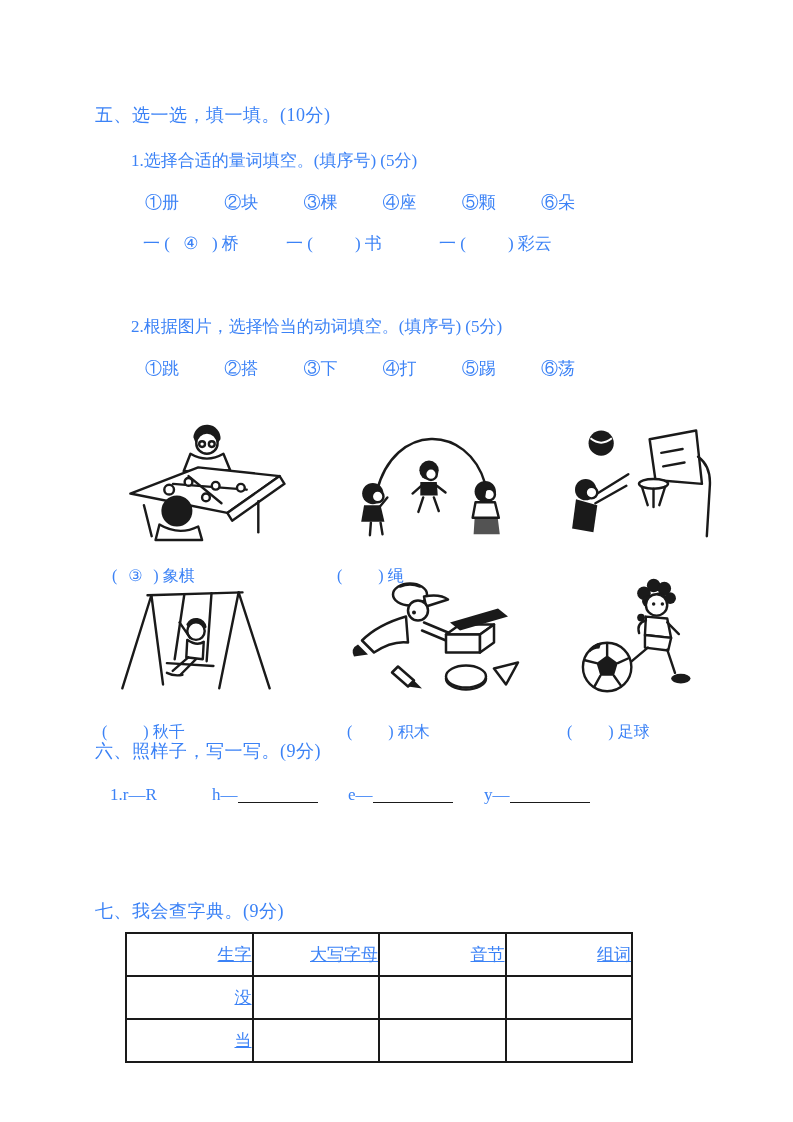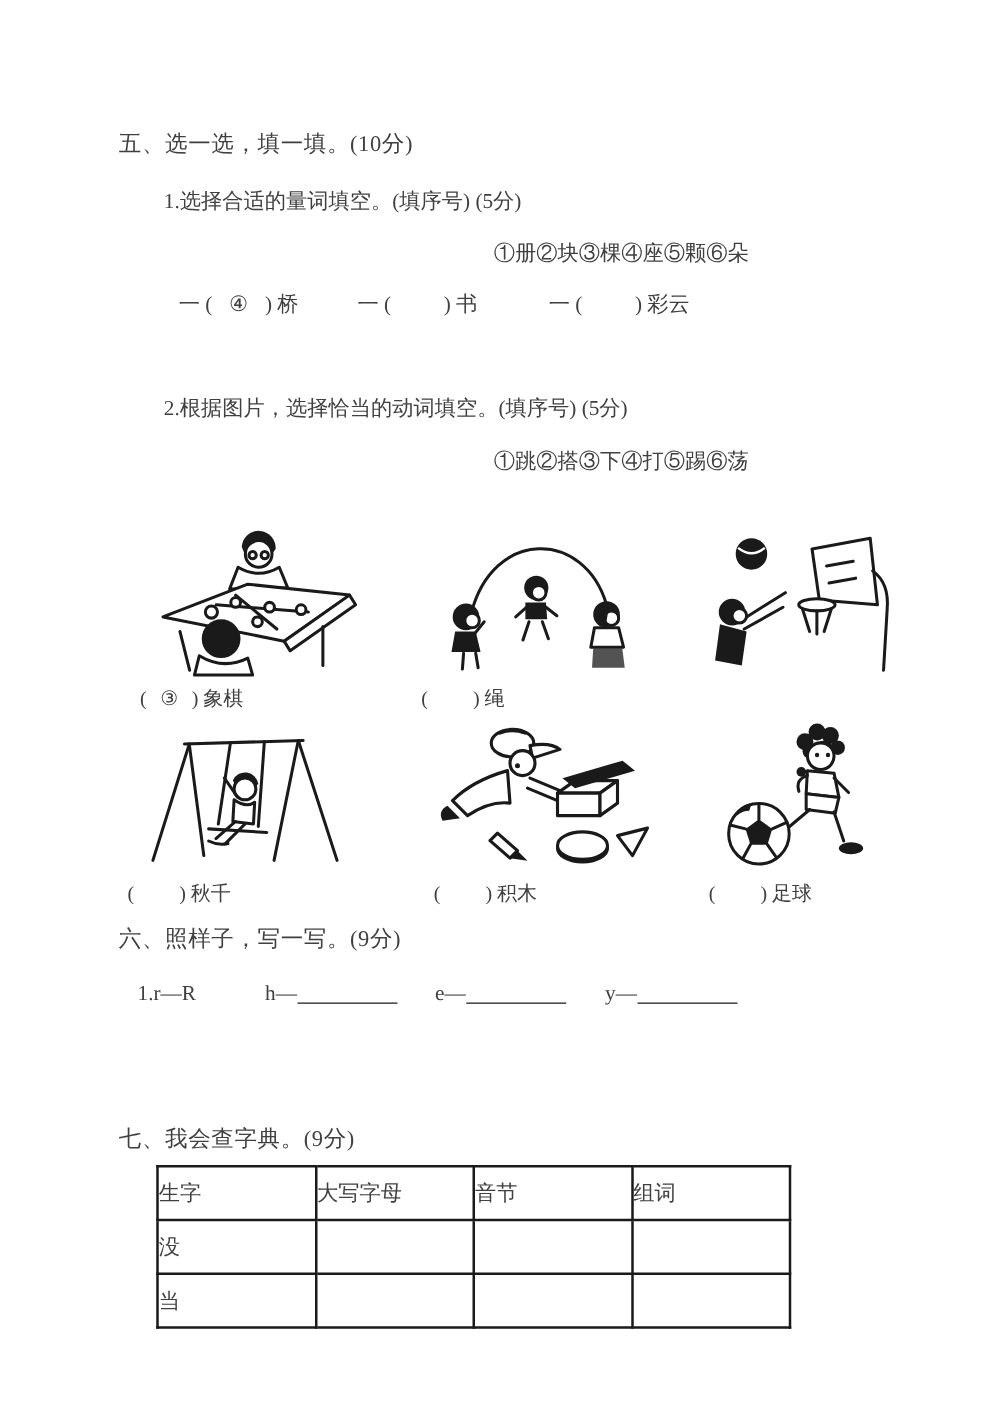--- a/index.html
+++ b/index.html
@@ -1,43 +1,43 @@
 <!DOCTYPE html>
 <html><head>
 <meta charset="utf-8">
 <style>
   html,body{margin:0;padding:0;background:#ffffff;}
   .page{
     position:relative;width:793px;height:1122px;background:#ffffff;
-    color:#404040;font-family:"Liberation Serif","DejaVu Serif",serif;
+    color:#3b82f6;font-family:"Liberation Serif","DejaVu Serif",serif;
     font-size:17px;line-height:1.25;overflow:hidden;
   }
   .abs{position:absolute;white-space:nowrap;}
   .heading{font-size:18px;letter-spacing:0.5px;}
-  .opts{display:flex;justify-content:flex-end;margin-left:24px;}
+  .opts{display:flex;justify-content:space-between;}
   .qrow{display:flex;}
   .qitem1{display:inline-block;width:143px;margin-left:16px;}
   .qitem2{display:inline-block;width:153px;}
   .q-ans{display:inline-block;width:42px;text-align:center;}
-  .cap{margin-top:8px;padding-left:12px;font-size:16px;white-space:nowrap;}
+  .cap{margin-top:24px;padding-left:12px;font-size:16px;white-space:nowrap;}
   .cap-ans{display:inline-block;width:36px;text-align:center;}
   .pic-cell{position:absolute;}
   .pic-img{display:flex;justify-content:center;align-items:flex-end;}
   .lbl{display:inline-block;width:102px;}
   .grp{display:inline-block;width:136px;}
   .blank{display:inline-block;border-bottom:1.6px solid #1a1a1a;height:17px;vertical-align:-3px;}
   .w80{width:80px;}
   .w100{width:100px;}
   .w42{width:42px;}
   .mr1{margin-right:36px;}
   .mr2{margin-right:37px;}
   table.dict{border-collapse:collapse;table-layout:fixed;width:508px;}
   table.dict th,table.dict td{
-    border:2px solid #1a1a1a;height:41px;text-align:left;
-    font-weight:normal;font-size:17px;padding:0;
+    border:2px solid #1a1a1a;height:41px;text-align:right;
+    font-weight:normal;font-size:17px;padding:0;text-decoration:underline;
   }
   svg .ln{stroke:#1a1a1a;stroke-width:2.5;fill:none;stroke-linecap:round;stroke-linejoin:round;}
   svg .fl{stroke:#1a1a1a;stroke-width:2.5;fill:#ffffff;stroke-linecap:round;stroke-linejoin:round;}
   svg .bk{fill:#1a1a1a;stroke:none;}
 </style>
 </head>
 <body>
 
 <div class="page">
 

